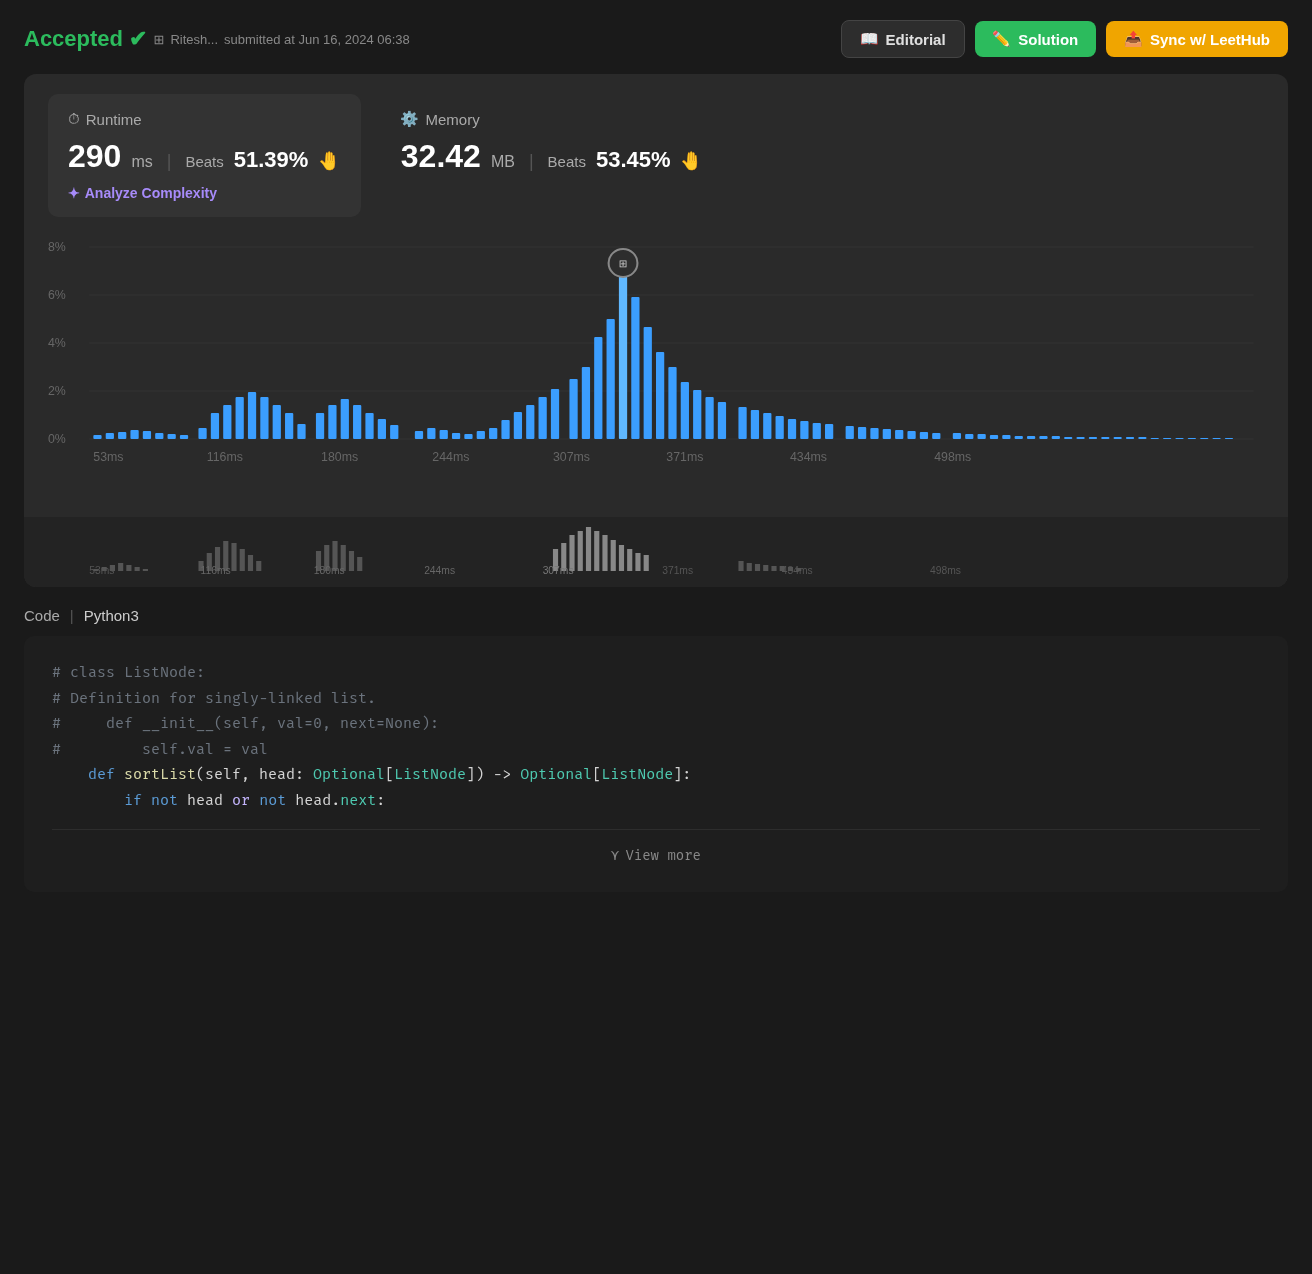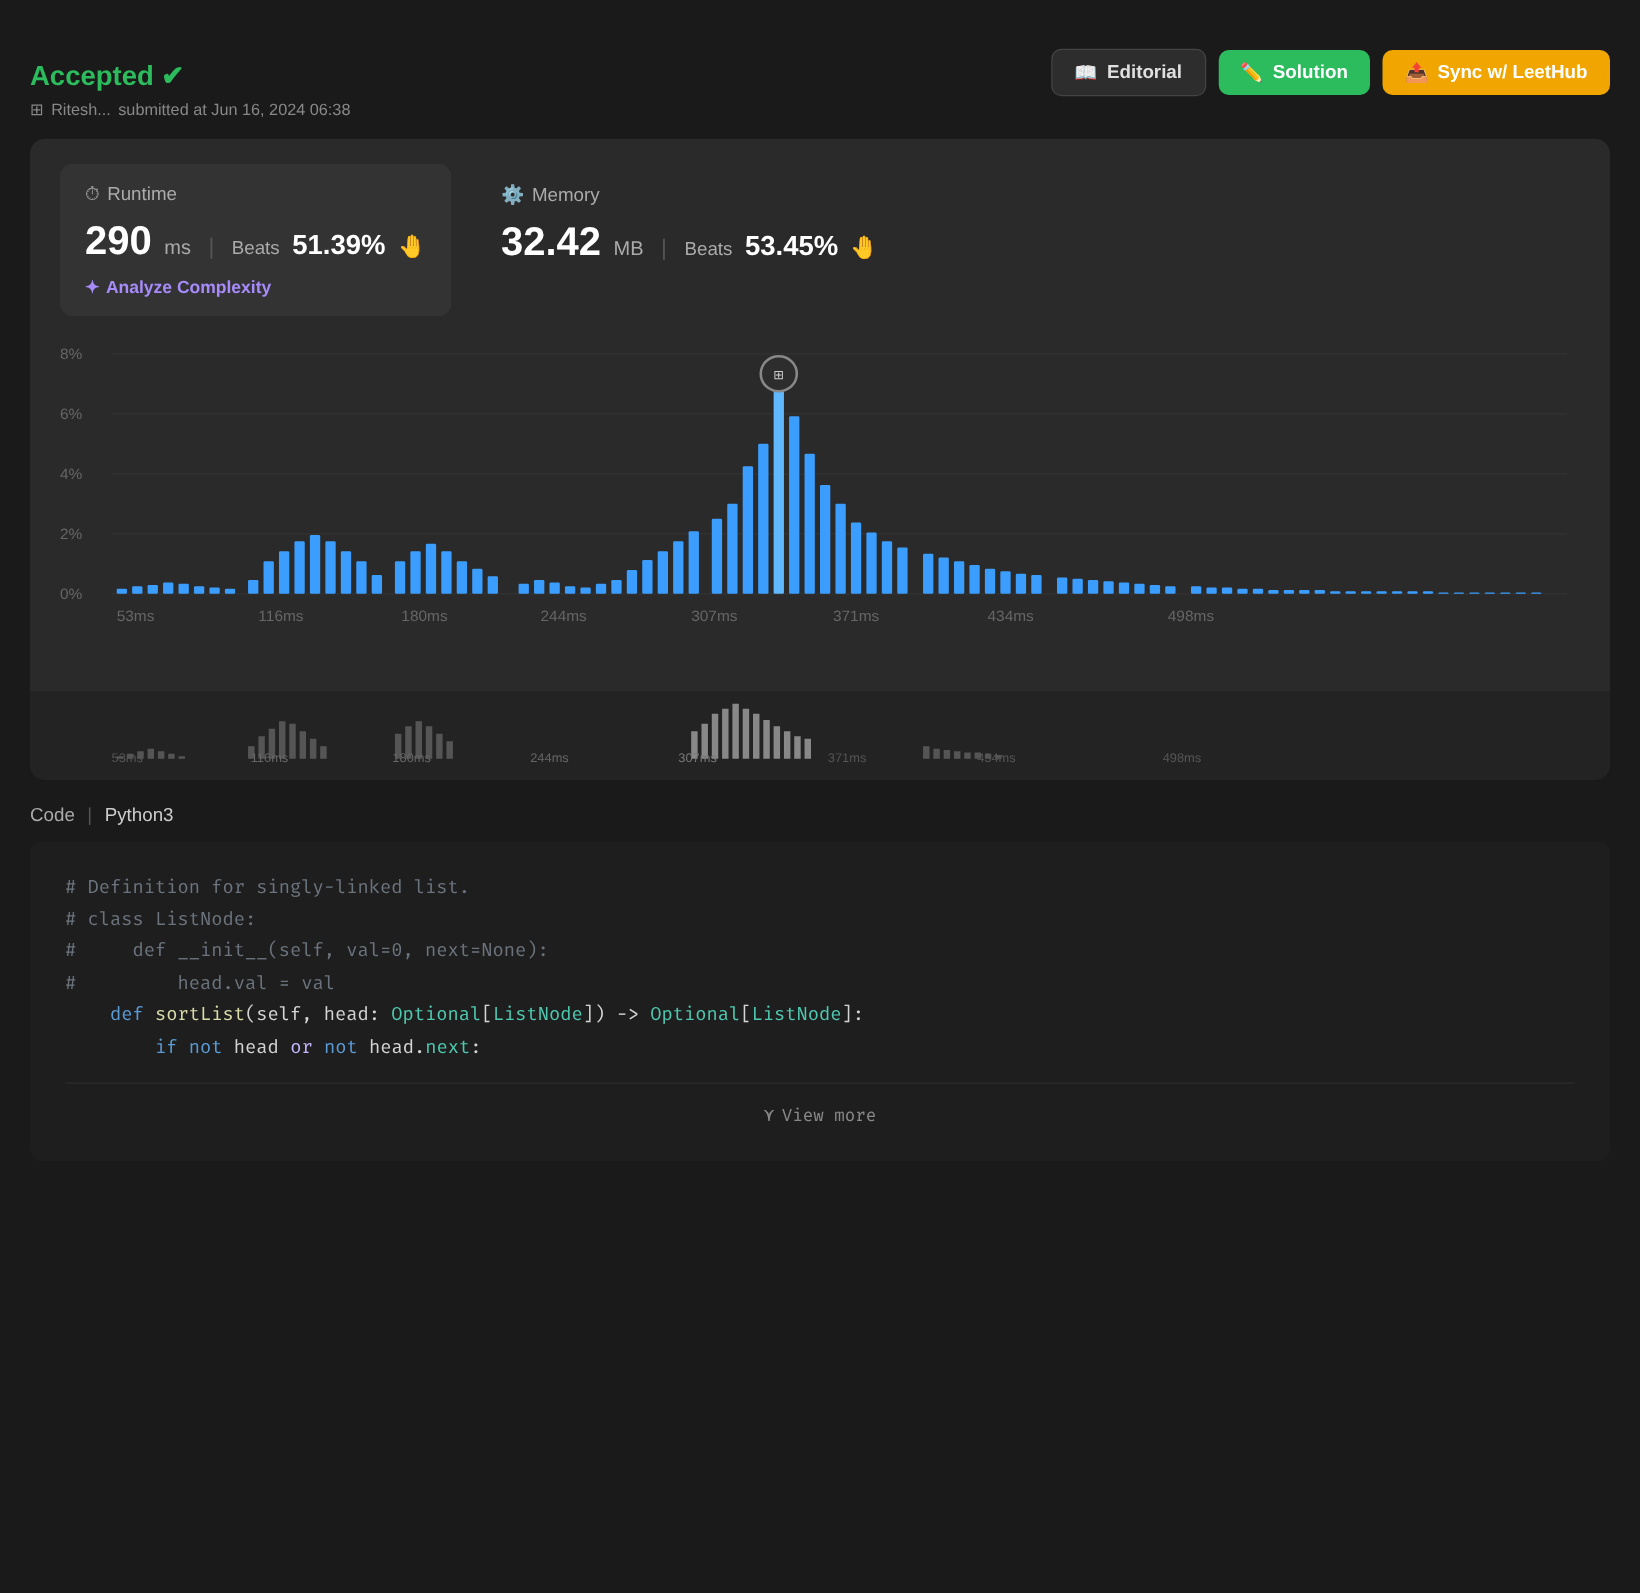--- a/index.html
+++ b/index.html
@@ -12,21 +12,21 @@
       padding: 20px 24px;
     }
 
     
     .header {
       display: flex;
       align-items: center;
       justify-content: space-between;
       margin-bottom: 16px;
     }
-    .header-left { display: flex; flex-direction: column; gap: 6px; margin-top: 28px; }
+    .header-left { display: flex; flex-direction: row; gap: 6px; }
     .accepted-badge {
       display: flex;
       align-items: center;
       gap: 6px;
       font-size: 22px;
       font-weight: 700;
       color: #2cbb5d;
     }
     .submitted-info {
       display: flex;
@@ -420,24 +420,24 @@
   </div>
 </div>
 
 <div class="code-section">
   <div class="code-header">
     <span>Code</span>
     <span class="code-header-separator">|</span>
     <span class="code-lang">Python3</span>
   </div>
   <div class="code-block">
+    <span class="code-line"><span class="c-comment"># class ListNode:</span></span>
     <span class="code-line"><span class="c-comment"># Definition for singly-linked list.</span></span>
-    <span class="code-line"><span class="c-comment"># class ListNode:</span></span>
     <span class="code-line"><span class="c-comment">#     def __init__(self, val=0, next=None):</span></span>
-    <span class="code-line"><span class="c-comment">#         head.val = val</span></span>
+    <span class="code-line"><span class="c-comment">#         self.val = val</span></span>
     <span class="code-line">    <span class="c-keyword">def</span> <span class="c-func">sortList</span><span class="c-white">(self, head: </span><span class="c-type">Optional</span><span class="c-white">[</span><span class="c-type">ListNode</span><span class="c-white">]) -&gt; </span><span class="c-type">Optional</span><span class="c-white">[</span><span class="c-type">ListNode</span><span class="c-white">]:</span></span>
     <span class="code-line">        <span class="c-keyword">if</span> <span class="c-keyword">not</span> <span class="c-white">head</span> <span class="c-orange">or</span> <span class="c-keyword">not</span> <span class="c-white">head.</span><span class="c-next">next</span><span class="c-white">:</span></span>
     <div class="view-more">
       <span>⋎</span>
       <span>View more</span>
     </div>
   </div>
 </div>
 
 </body></html>

